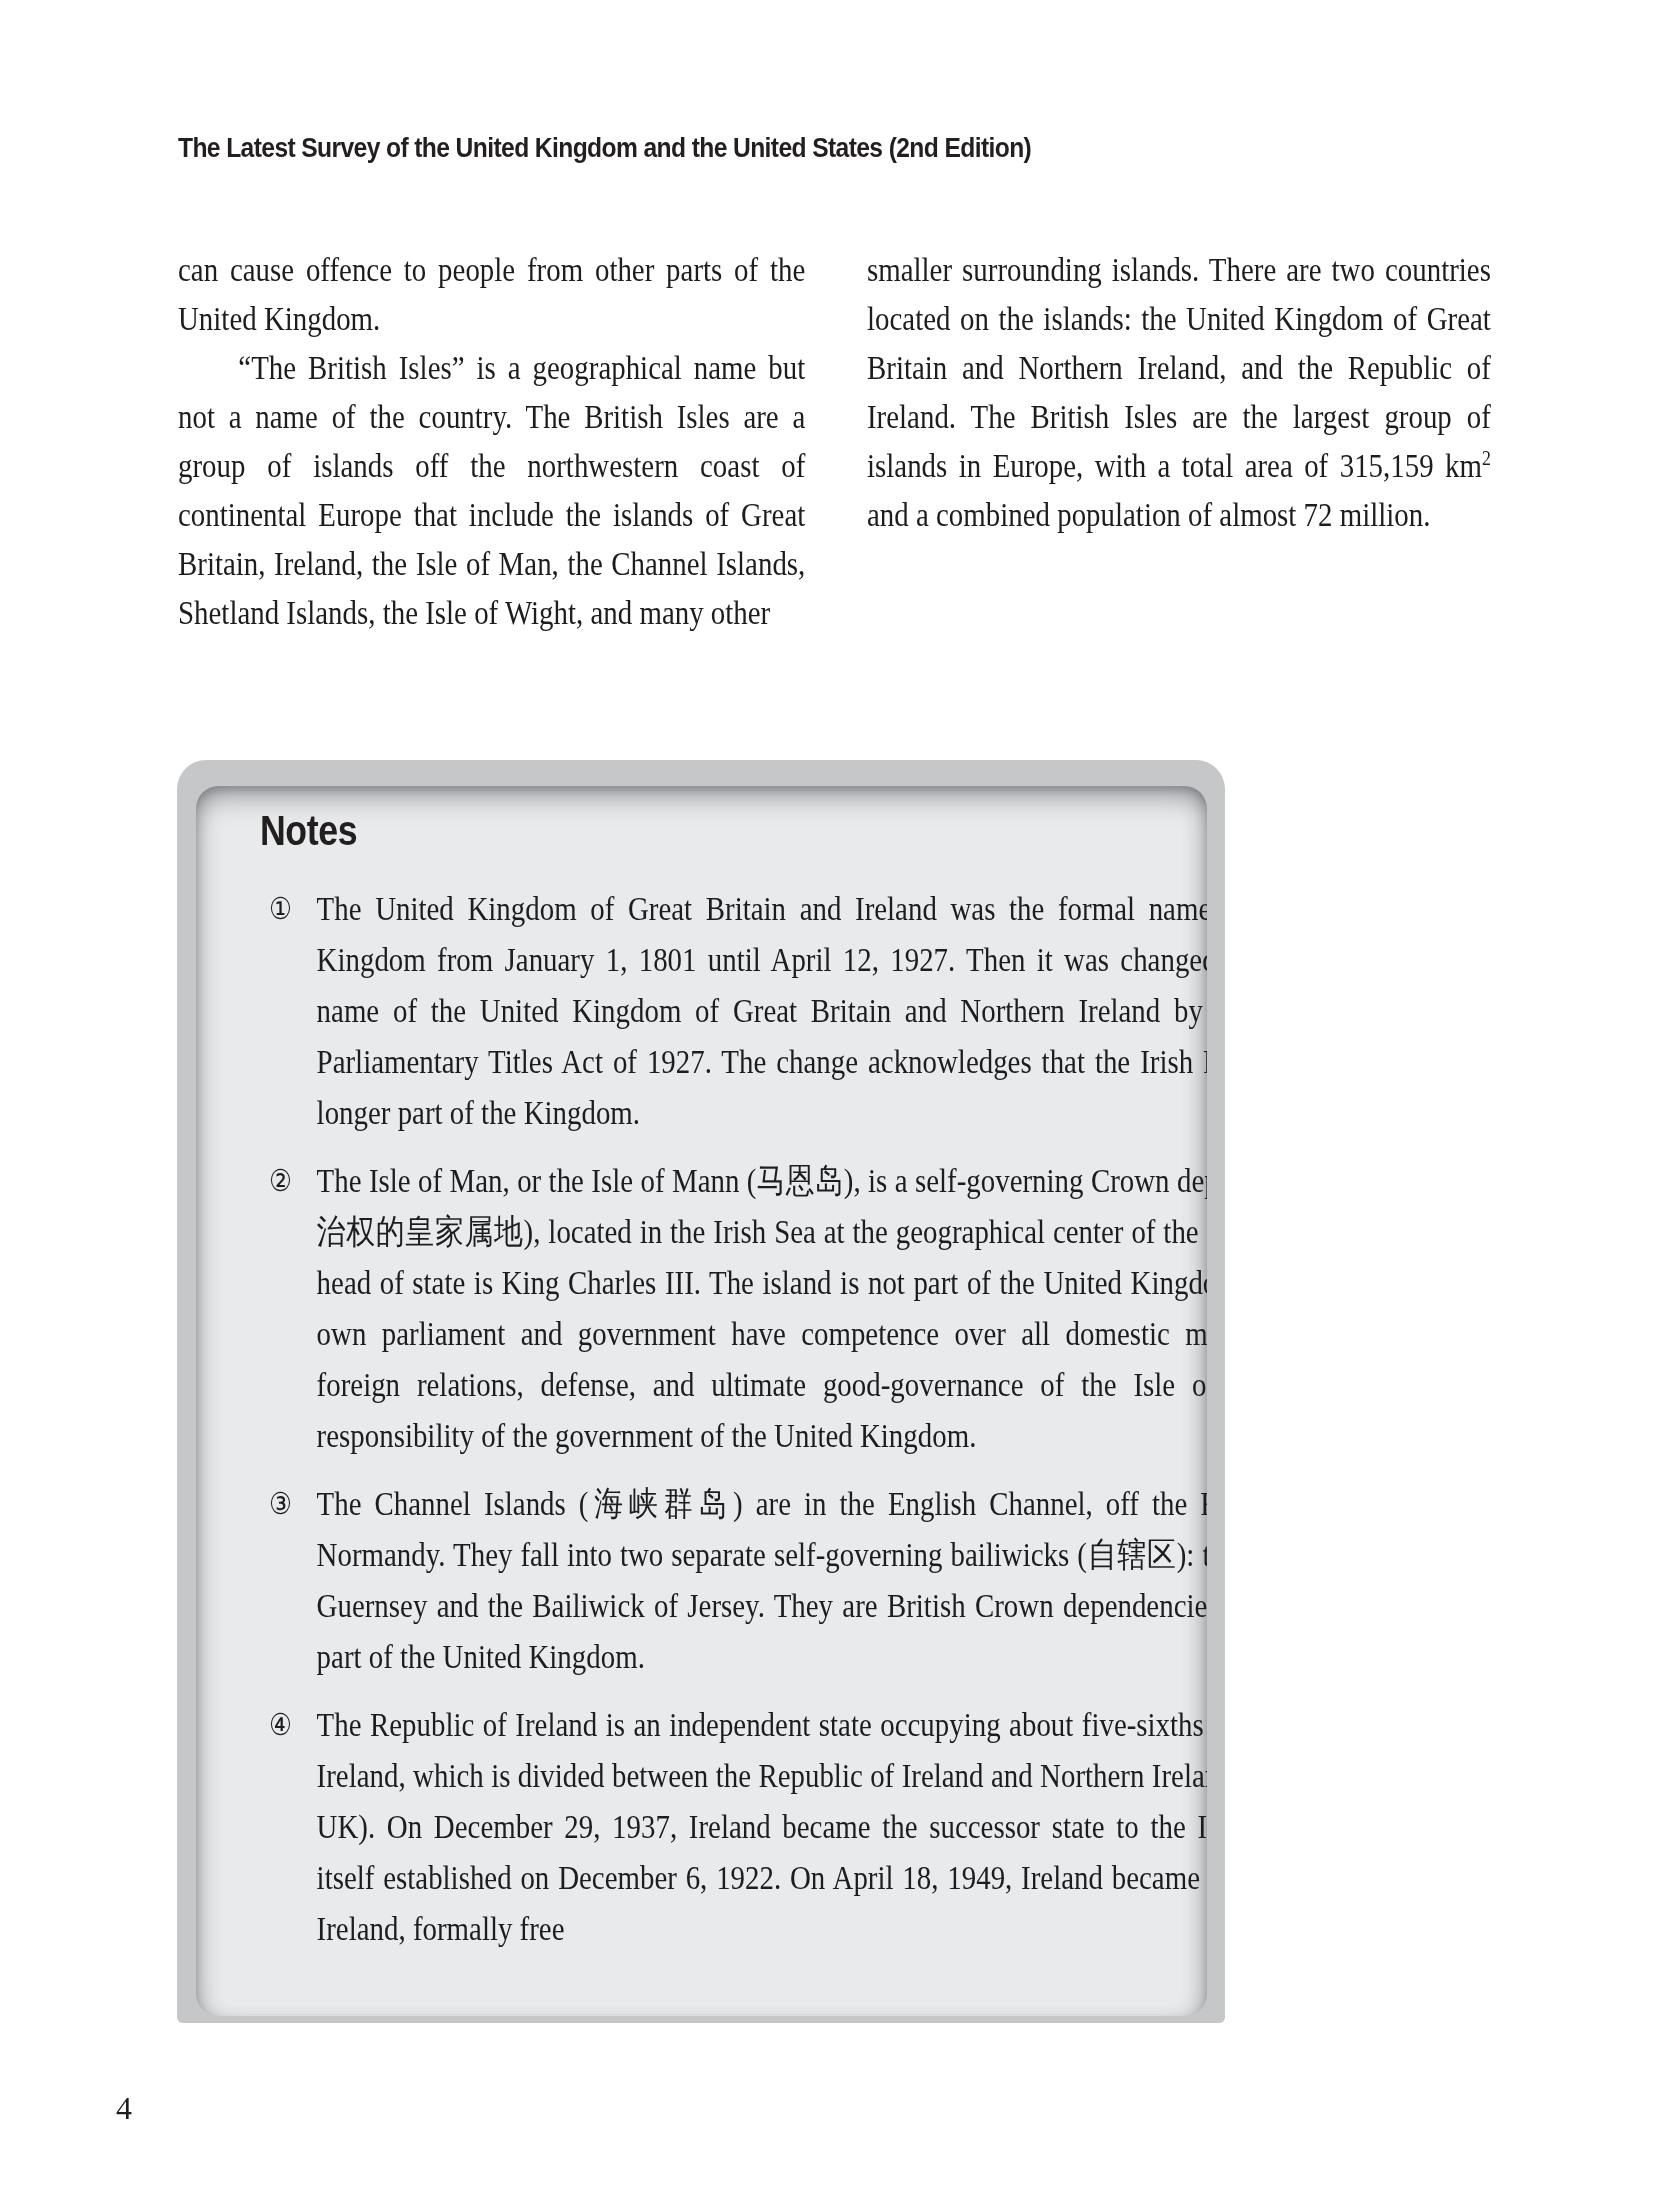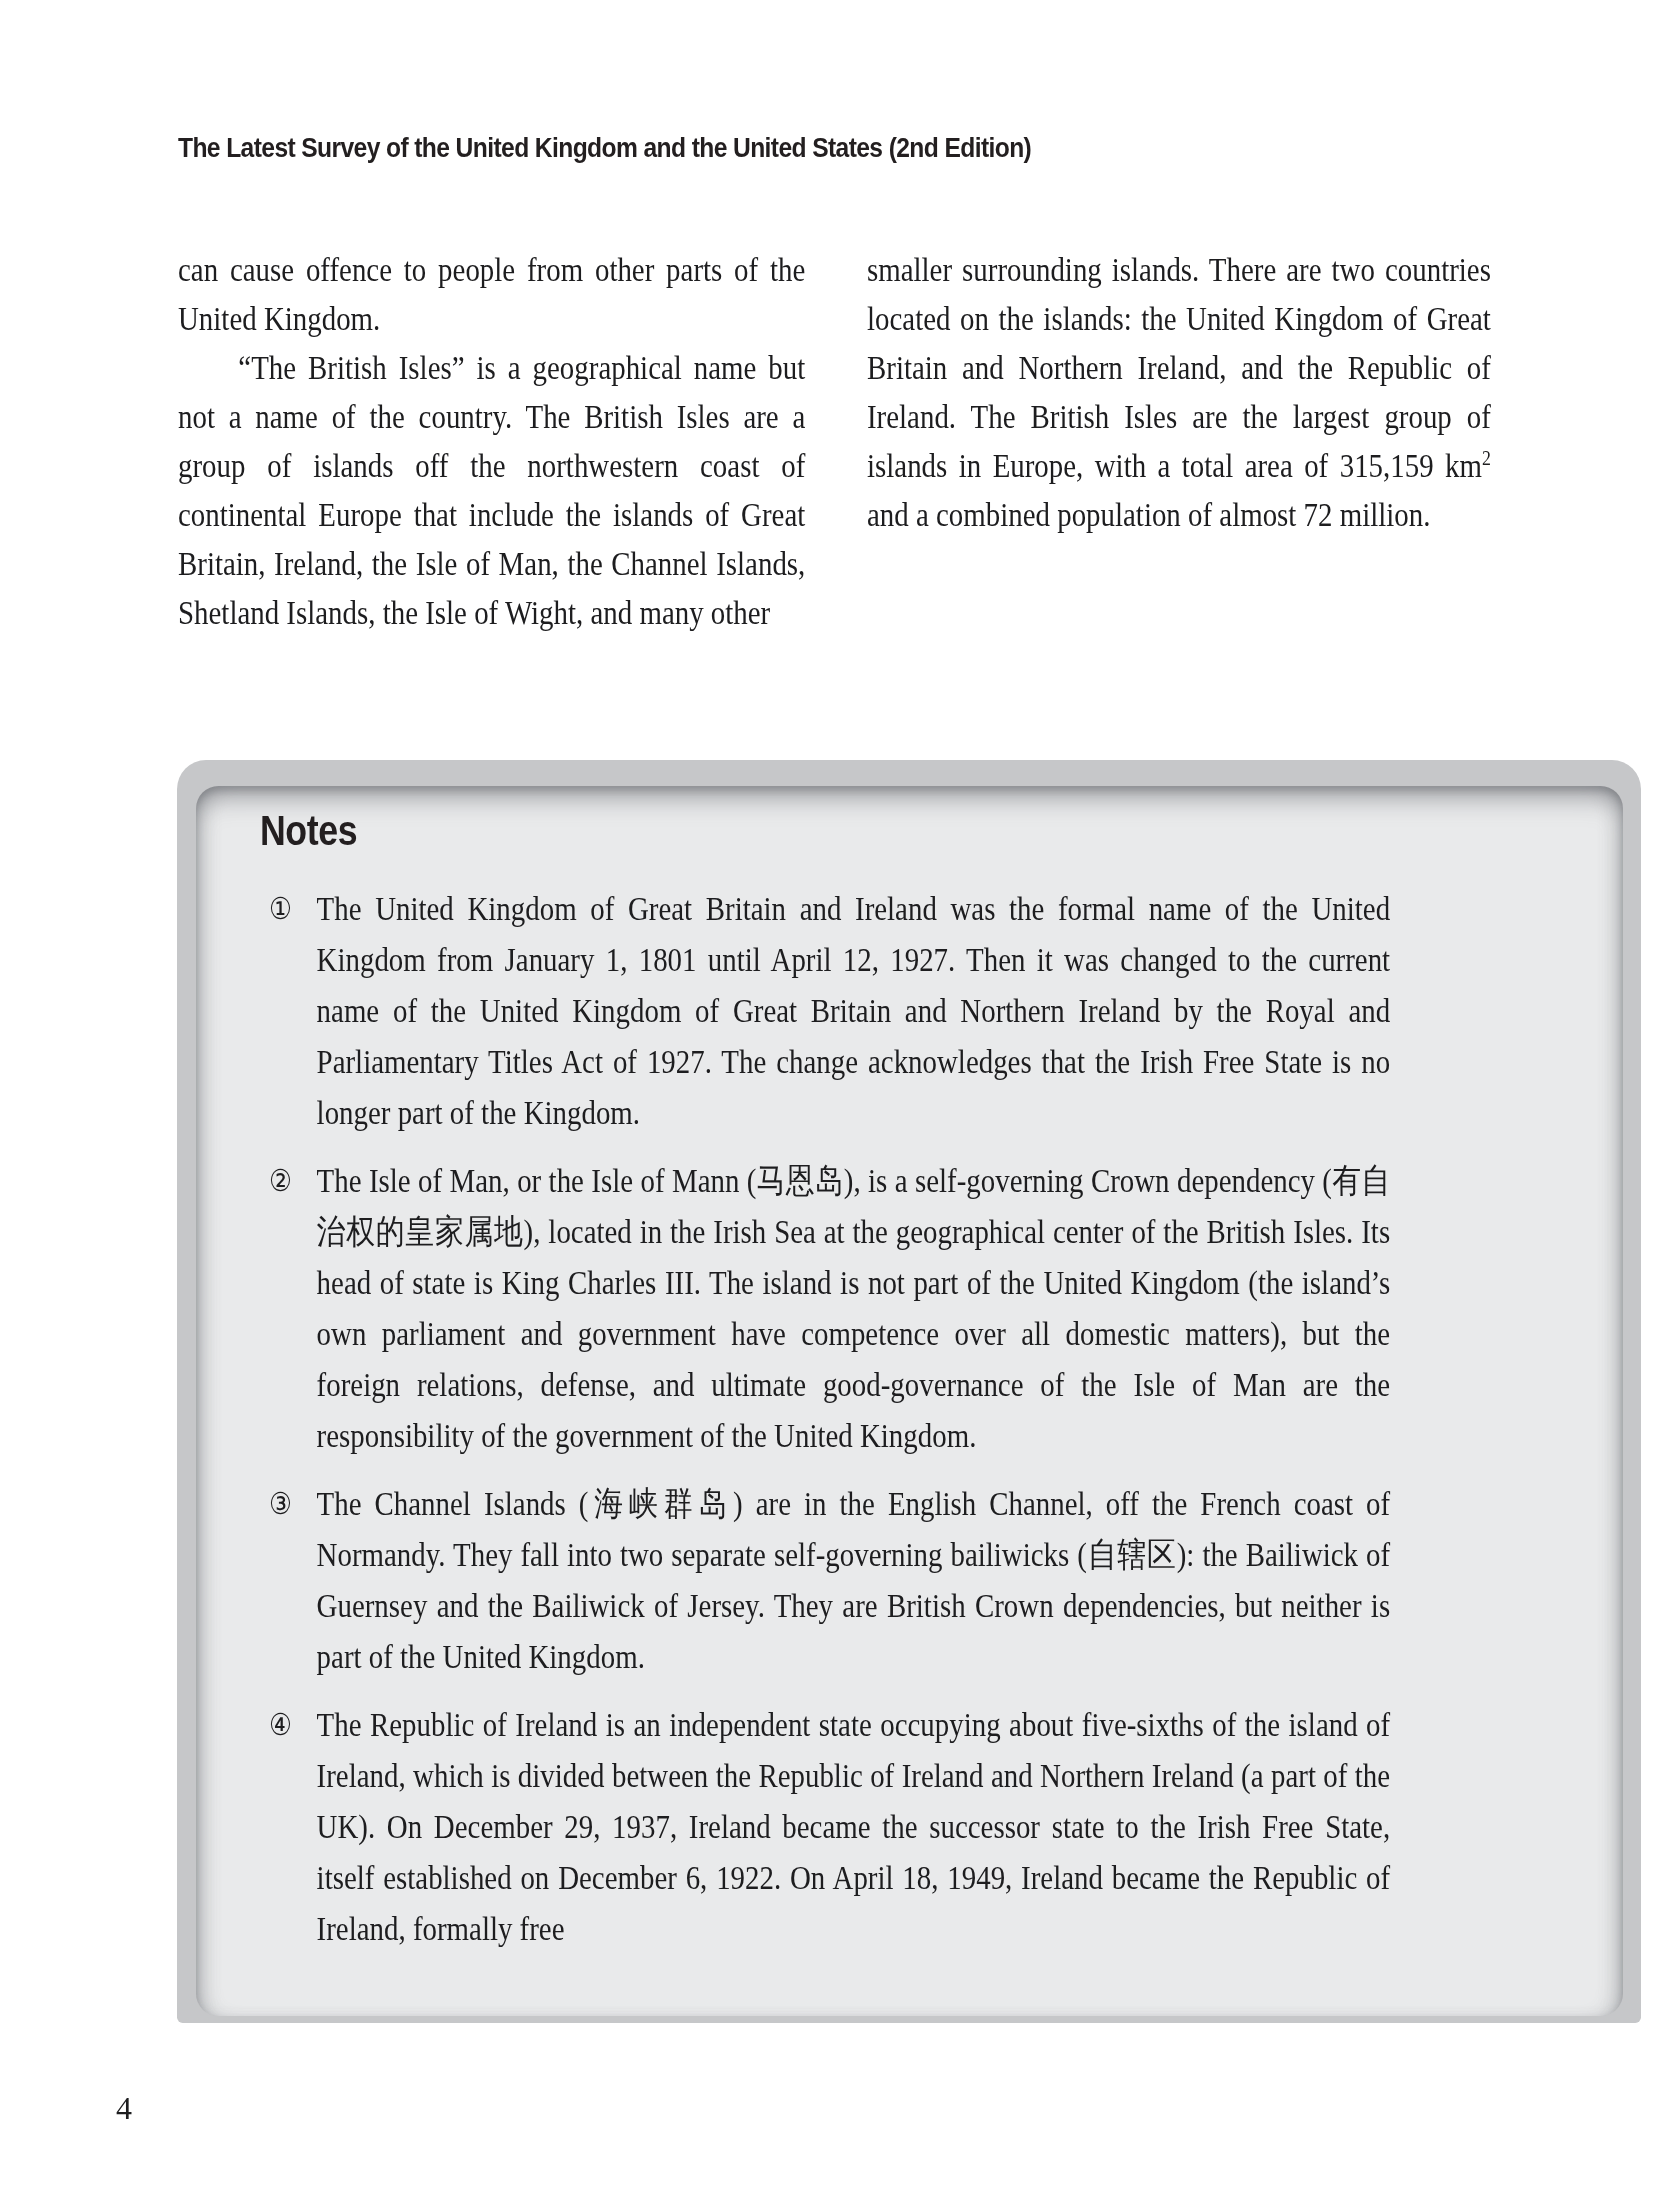--- a/index.html
+++ b/index.html
@@ -57,21 +57,21 @@
     position: relative;
     top: -0.55em;
     line-height: 0;
   }
 
   
   .notes-box {
     position: absolute;
     left: 177px;
     top: 740px;
-    width: 1464px;
+    width: 1048px;
     height: 1263px;
     background: #c6c7c9;
     border-radius: 29px 29px 5.7px 5.7px;
   }
   .notes-inner {
     position: absolute;
     left: 19px;
     right: 18px;
     top: 25.5px;
     bottom: 6.6px;

